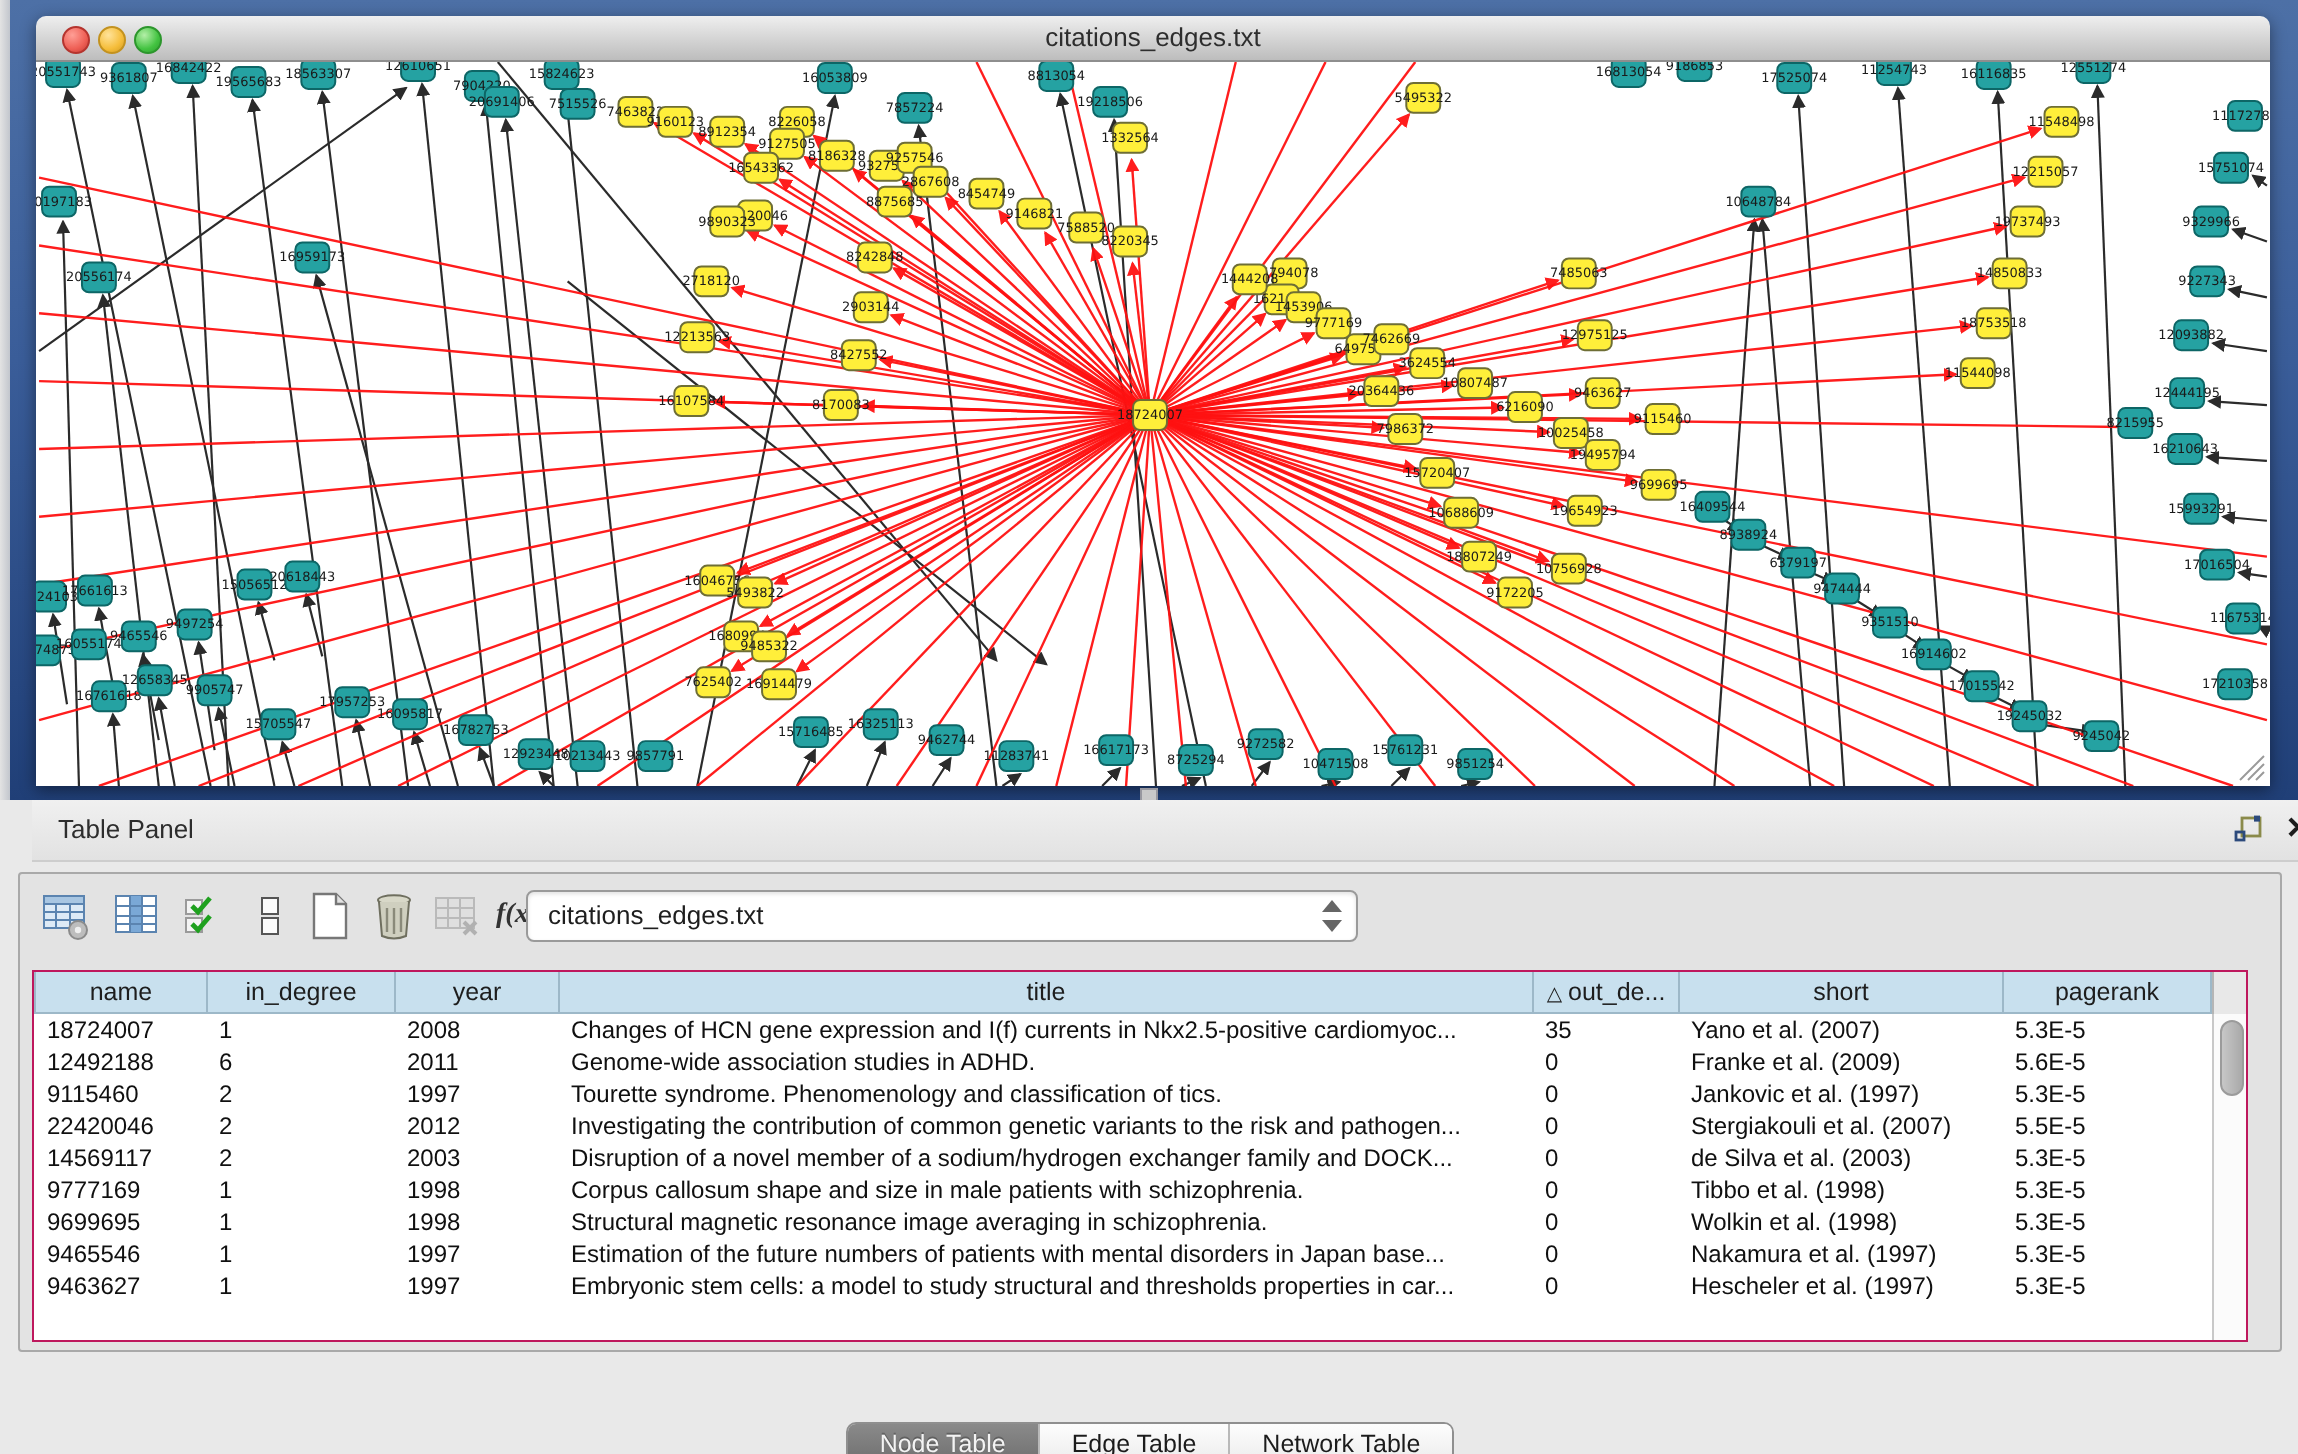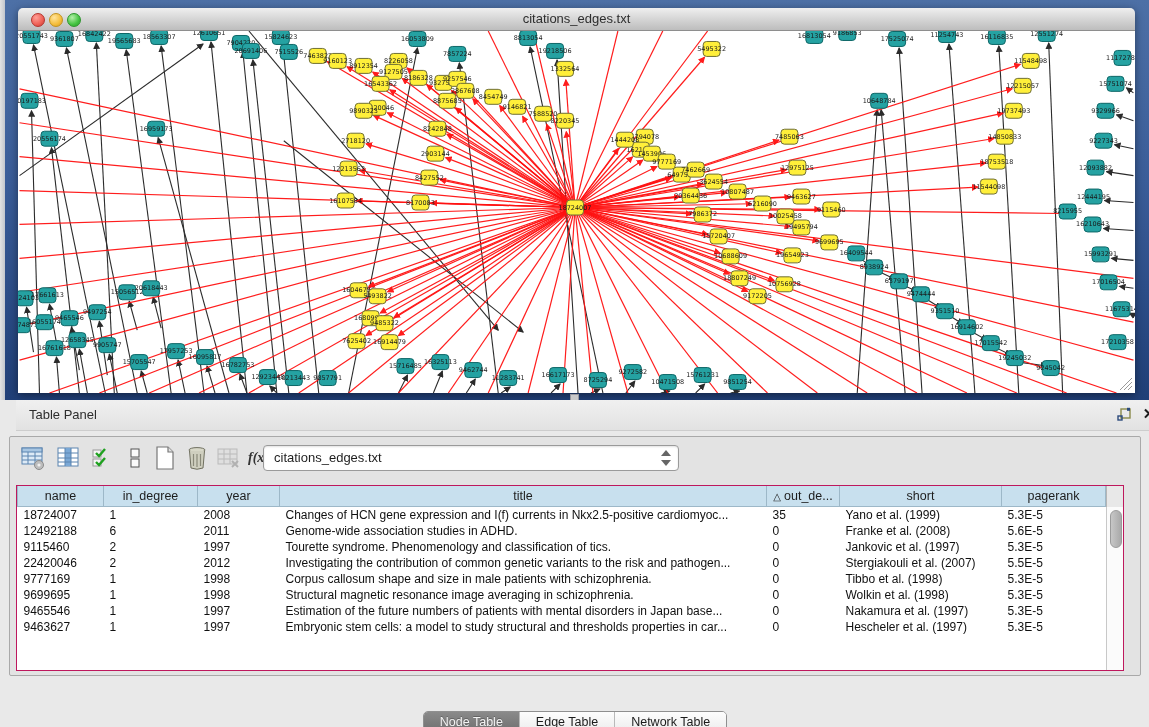--- a/index.html
+++ b/index.html
@@ -890,49 +890,58 @@
               <th><span>pagerank</span></th>
             </tr>
           </thead>
           <tbody>
             <tr>
               <td>18724007</td>
               <td>1</td>
               <td>2008</td>
               <td>Changes of HCN gene expression and I(f) currents in Nkx2.5-positive cardiomyoc...</td>
               <td>35</td>
-              <td>Yano et al. (1999)</td>
+              <td>Yano et al. (2007)</td>
               <td>5.3E-5</td>
             </tr>
             <tr>
               <td>12492188</td>
               <td>6</td>
               <td>2011</td>
               <td>Genome-wide association studies in ADHD.</td>
               <td>0</td>
-              <td>Franke et al. (2008)</td>
+              <td>Franke et al. (2009)</td>
               <td>5.6E-5</td>
             </tr>
             <tr>
               <td>9115460</td>
               <td>2</td>
               <td>1997</td>
               <td>Tourette syndrome. Phenomenology and classification of tics.</td>
               <td>0</td>
               <td>Jankovic et al. (1997)</td>
               <td>5.3E-5</td>
             </tr>
             <tr>
               <td>22420046</td>
               <td>2</td>
               <td>2012</td>
               <td>Investigating the contribution of common genetic variants to the risk and pathogen...</td>
               <td>0</td>
               <td>Stergiakouli et al. (2007)</td>
               <td>5.5E-5</td>
+            </tr>
+            <tr>
+              <td>14569117</td>
+              <td>2</td>
+              <td>2003</td>
+              <td>Disruption of a novel member of a sodium/hydrogen exchanger family and DOCK...</td>
+              <td>0</td>
+              <td>de Silva et al. (2003)</td>
+              <td>5.3E-5</td>
             </tr>
             <tr>
               <td>9777169</td>
               <td>1</td>
               <td>1998</td>
               <td>Corpus callosum shape and size in male patients with schizophrenia.</td>
               <td>0</td>
               <td>Tibbo et al. (1998)</td>
               <td>5.3E-5</td>
             </tr>

